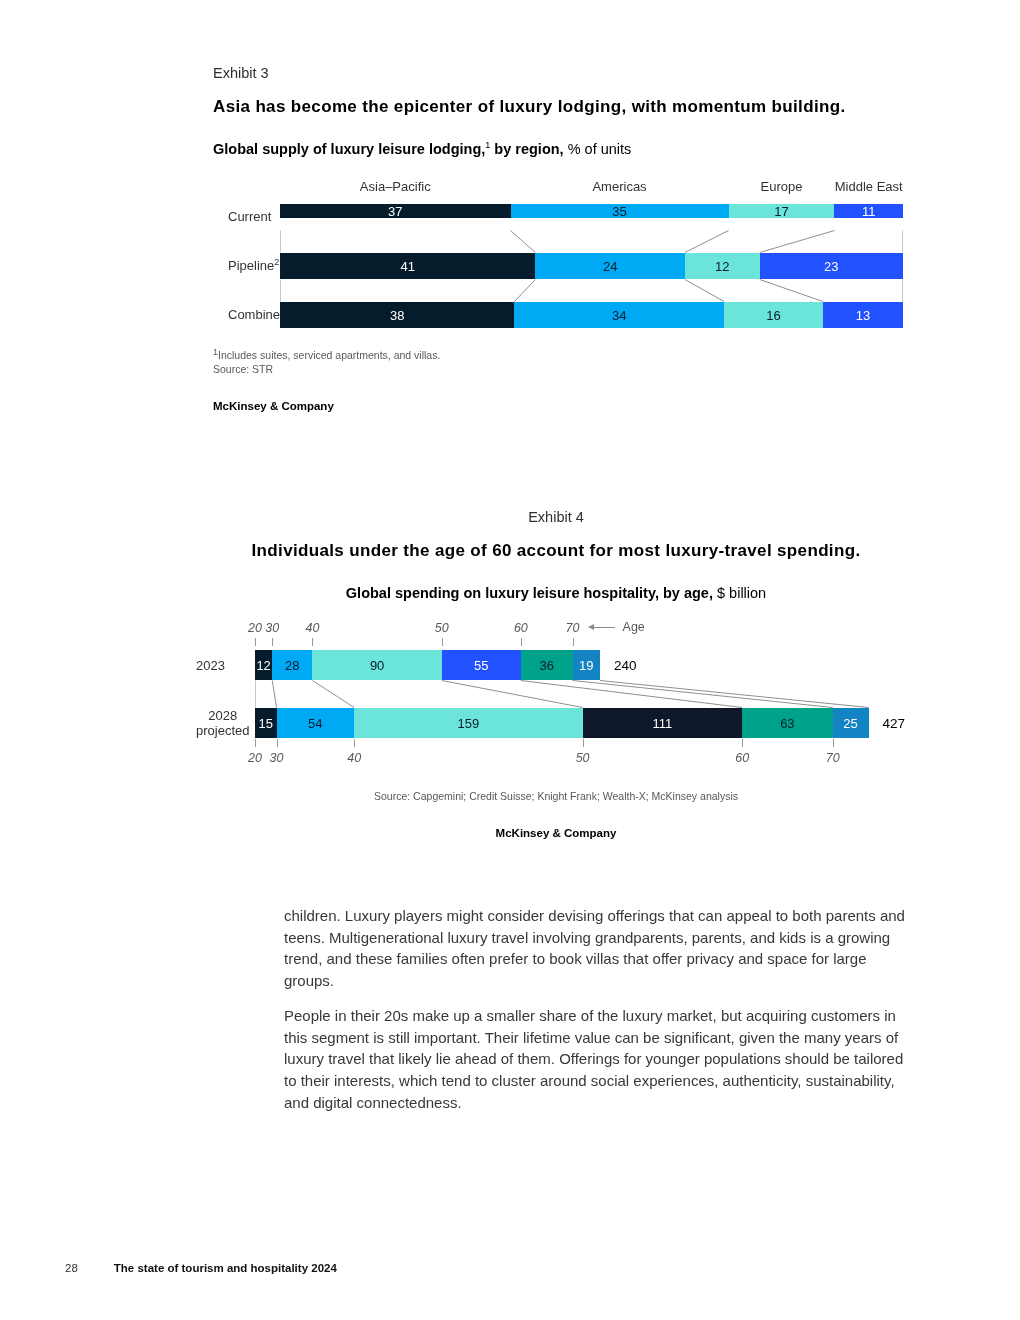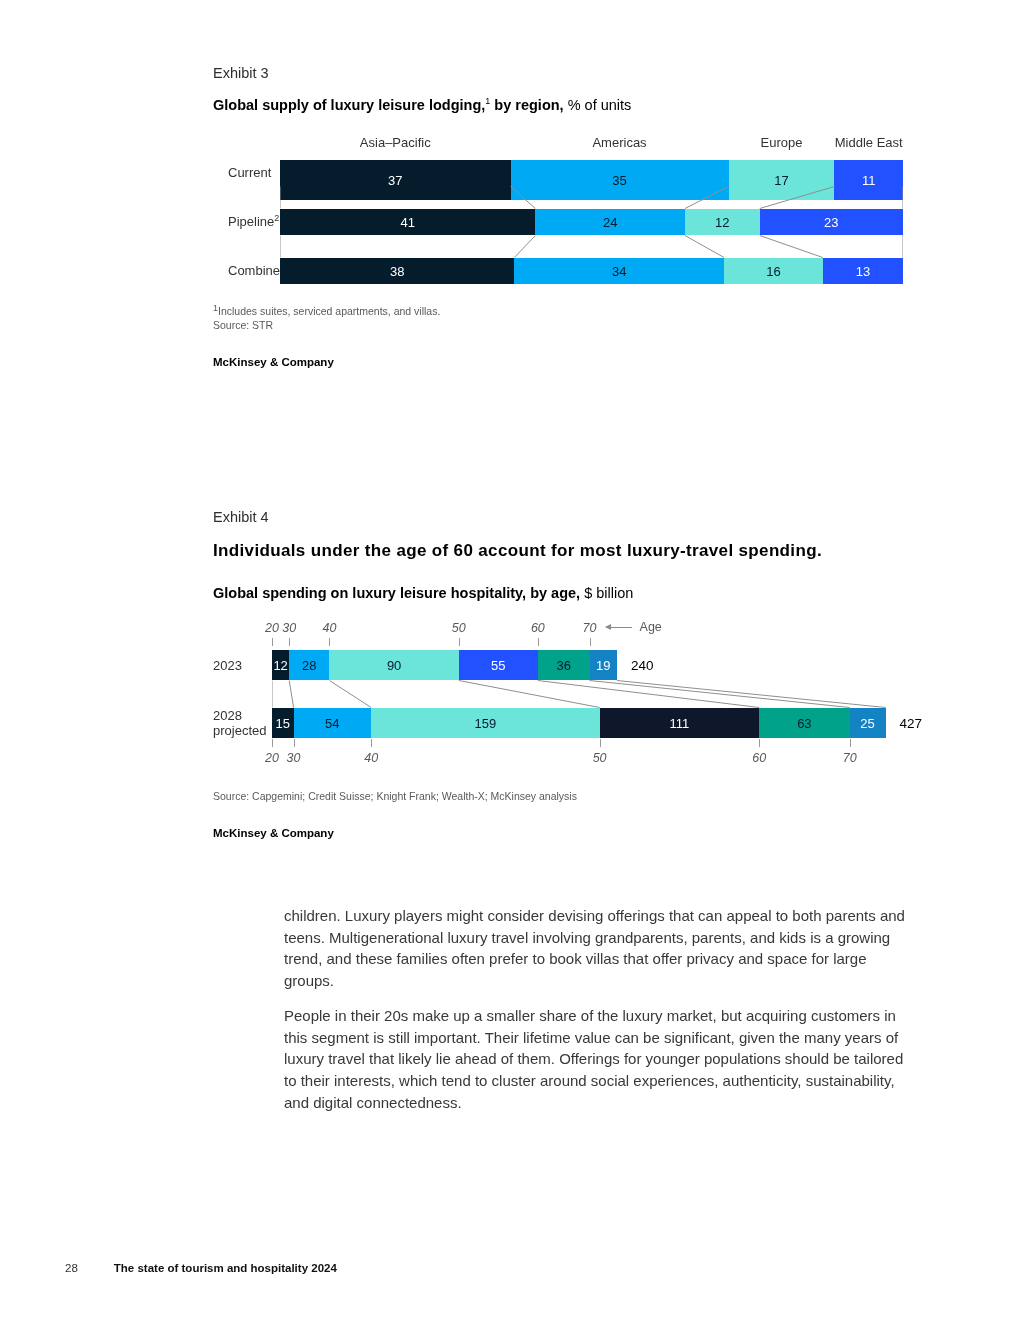--- a/index.html
+++ b/index.html
@@ -1,20 +1,20 @@
 <!DOCTYPE html>
 <html><head>
 <meta charset="utf-8">
 <style>
   html,body{margin:0;padding:0;background:#fff;}
   .page{position:relative;width:1020px;height:1320px;background:#ffffff;
         font-family:"Liberation Sans",sans-serif;overflow:hidden;color:#000;}
   .exhibit{position:absolute;width:720px;}
   #ex3{top:65px;left:213px;}
-  #ex4{top:509px;left:213px;}
+  #ex4{top:509px;left:196px;text-align:center;}
   .eyebrow{font-size:14.5px;color:#2e2e2e;margin:0 0 16px 0;}
   .ex-title{font-size:17px;font-weight:700;letter-spacing:.35px;margin:0 0 24px 0;color:#000;}
   .subtitle{font-size:14.5px;margin:0 0 20px 0;color:#000;}
   .subtitle b{font-weight:700;}
   .subtitle sup,.note sup,.c1-label sup{font-size:9px;vertical-align:super;line-height:0;}
   .chart{position:relative;}
   
   .c1-head{position:absolute;top:2px;transform:translateX(-50%);font-size:13px;color:#333;white-space:nowrap;}
   .c1-label{position:absolute;left:15px;font-size:13px;color:#333;white-space:nowrap;}
   .c1-bars{position:absolute;display:flex;}
@@ -42,28 +42,29 @@
   .fpage{color:#333;}
   .ftitle{font-weight:700;margin-left:36px;color:#111;}
 </style>
 </head>
 <body>
 
 <div class="page">
 
   <section class="exhibit" id="ex3">
     <p class="eyebrow">Exhibit 3</p>
+    <h2 class="ex-title">Asia has become the epicenter of luxury lodging, with momentum building.</h2>
     <p class="subtitle"><b>Global supply of luxury leisure lodging,</b><sup>1</sup><b> by region,</b><span> % of units</span></p>
     <div class="chart" id="chart1" style="height: 151px;">
         <div class="c1-head" style="left: 182.255px; text-align: right;">Asia–Pacific</div>
         <div class="c1-head" style="left: 406.535px;">Americas</div>
         <div class="c1-head" style="left: 568.515px;">Europe</div>
         <div class="c1-head" style="left: 655.735px;">Middle East</div>
         <div class="c1-label" style="top: 27px; line-height: 26px;"><span>Current</span></div>
-        <div class="c1-bars" style="top: 27px; left: 67px; width: 623px; height: 40px;">
+        <div class="c1-bars" style="top: 27px; left: 67px; width: 623px; height: 14px;">
           <div class="seg" style="width: 230.51px; background: rgb(5, 28, 44); color: rgb(255, 255, 255);">37</div>
           <div class="seg" style="width: 218.05px; background: rgb(0, 169, 244); color: rgb(5, 28, 44);">35</div>
           <div class="seg" style="width: 105.91px; background: rgb(107, 228, 218); color: rgb(5, 28, 44);">17</div>
           <div class="seg" style="width: 68.53px; background: rgb(34, 81, 255); color: rgb(255, 255, 255);">11</div>
         </div>
         <div class="c1-label" style="top: 76px; line-height: 26px;"><span>Pipeline</span><sup>2</sup></div>
         <div class="c1-bars" style="top: 76px; left: 67px; width: 623px; height: 26px;">
           <div class="seg" style="width: 255.43px; background: rgb(5, 28, 44); color: rgb(255, 255, 255);">41</div>
           <div class="seg" style="width: 149.52px; background: rgb(0, 169, 244); color: rgb(5, 28, 44);">24</div>
           <div class="seg" style="width: 74.76px; background: rgb(107, 228, 218); color: rgb(5, 28, 44);">12</div>

